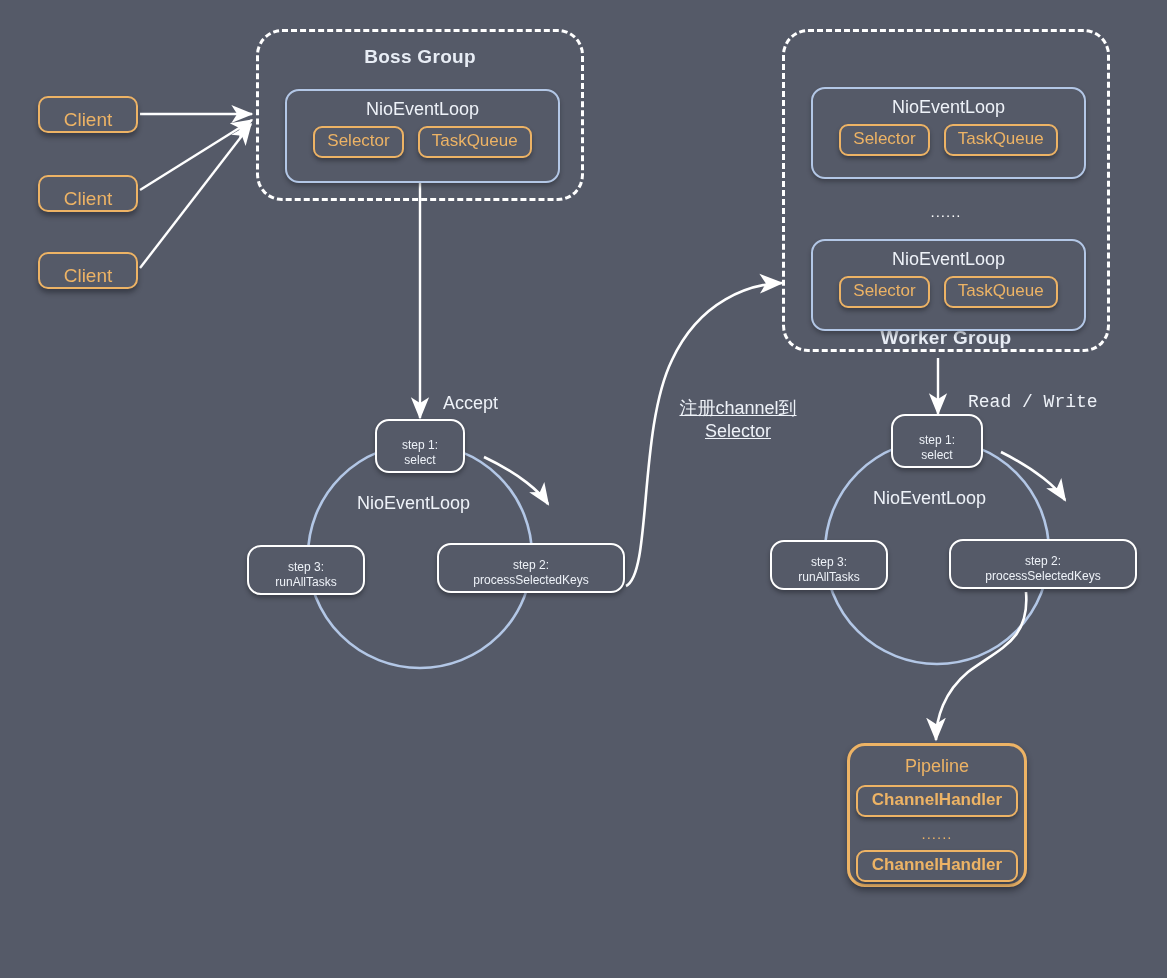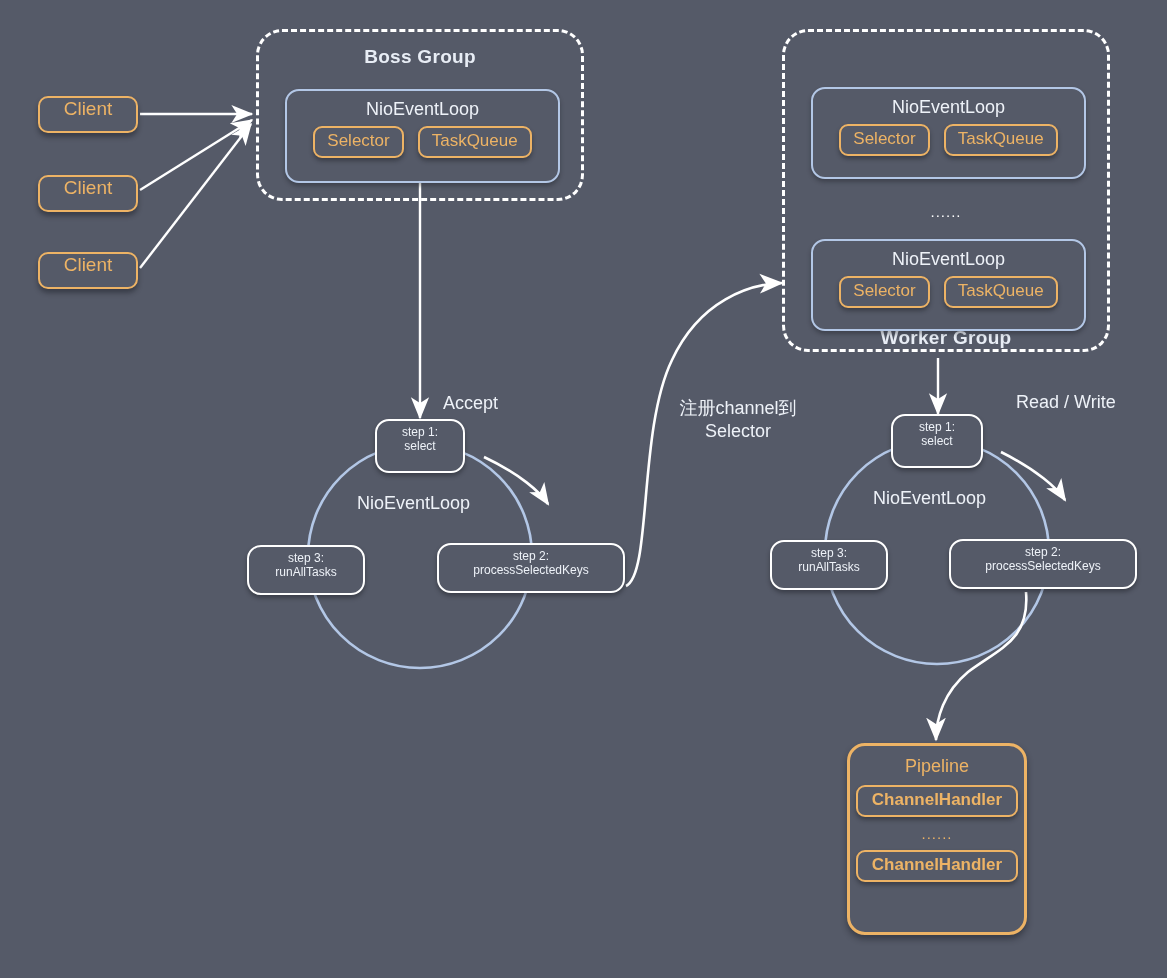--- a/index.html
+++ b/index.html
@@ -24,21 +24,21 @@
     width: 1167px;
     height: 978px;
     pointer-events: none;
   }
   .node {
     position: absolute;
     box-sizing: border-box;
     display: flex;
     flex-direction: column;
     align-items: center;
-    justify-content: flex-start;
+    justify-content: flex-end;
     text-align: center;
   }
   
   .group-box {
     border: 3px dashed #ffffff;
     border-radius: 26px;
     justify-content: flex-start;
     padding-top: 14px;
   }
   .group-title {
@@ -246,43 +246,43 @@
   <div class="node step-box" style="left:437px; top:543px; width:188px; height:50px;">
     <span class="l1">step 2:</span>
     <span class="l2">processSelectedKeys</span>
   </div>
 
   <div class="node step-box" style="left:247px; top:545px; width:118px; height:50px;">
     <span class="l1">step 3:</span>
     <span class="l2">runAllTasks</span>
   </div>
 
-  <div class="edge-label" style="left:648px; top:397px; width:180px;">注册channel到
+  <div class="edge-label" style="left:648px; top:397px; width:180px;text-decoration:underline;">注册channel到
 Selector</div>
 
-  <div class="edge-label" style="left:1016px; top:391px;">Read / Write</div>
+  <div class="edge-label" style="left:968px; top:391px;font-family:Liberation Mono, monospace;">Read / Write</div>
 
   <div class="loop-label" style="left:873px; top:488px;">NioEventLoop</div>
 
   <div class="node step-box" style="left:891px; top:414px; width:92px; height:54px;">
     <span class="l1">step 1:</span>
     <span class="l2">select</span>
   </div>
 
   <div class="node step-box" style="left:949px; top:539px; width:188px; height:50px;">
     <span class="l1">step 2:</span>
     <span class="l2">processSelectedKeys</span>
   </div>
 
   <div class="node step-box" style="left:770px; top:540px; width:118px; height:50px;">
     <span class="l1">step 3:</span>
     <span class="l2">runAllTasks</span>
   </div>
 
-  <div class="node pipeline-box" style="left:847px; top:743px; width:180px; height:192px;">
+  <div class="node pipeline-box" style="left:847px; top:743px; width:180px; height:144px;">
     <div class="pipeline-title">Pipeline</div>
     <div class="handler">ChannelHandler</div>
     <div class="dots dots-orange" style="margin:9px 0 9px 0;">......</div>
     <div class="handler">ChannelHandler</div>
   </div>
 
 
 </div>
 
 </body></html>

